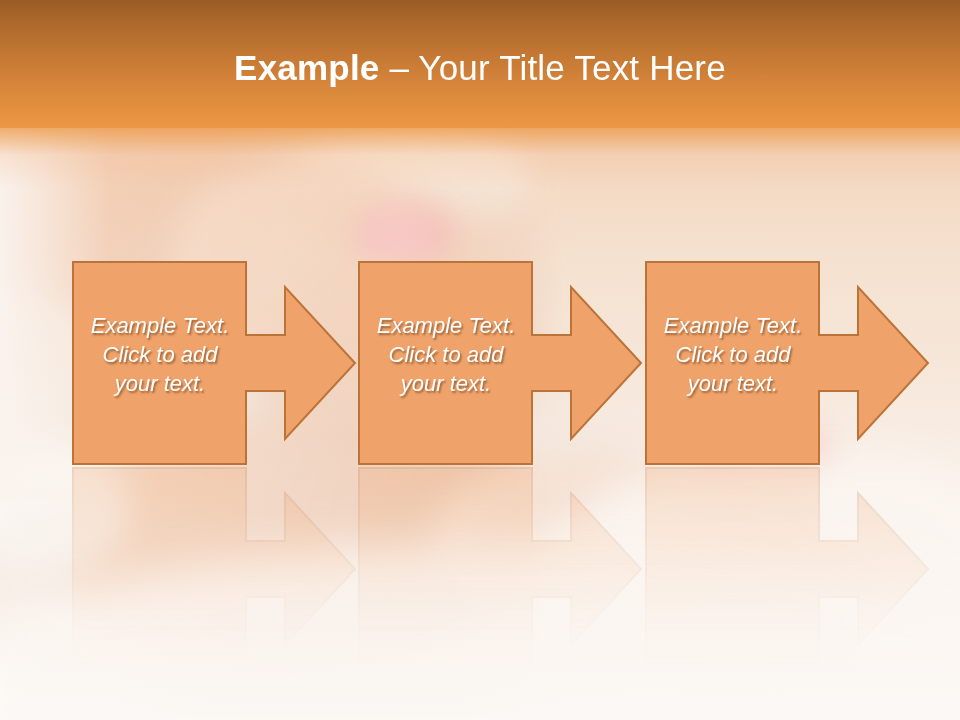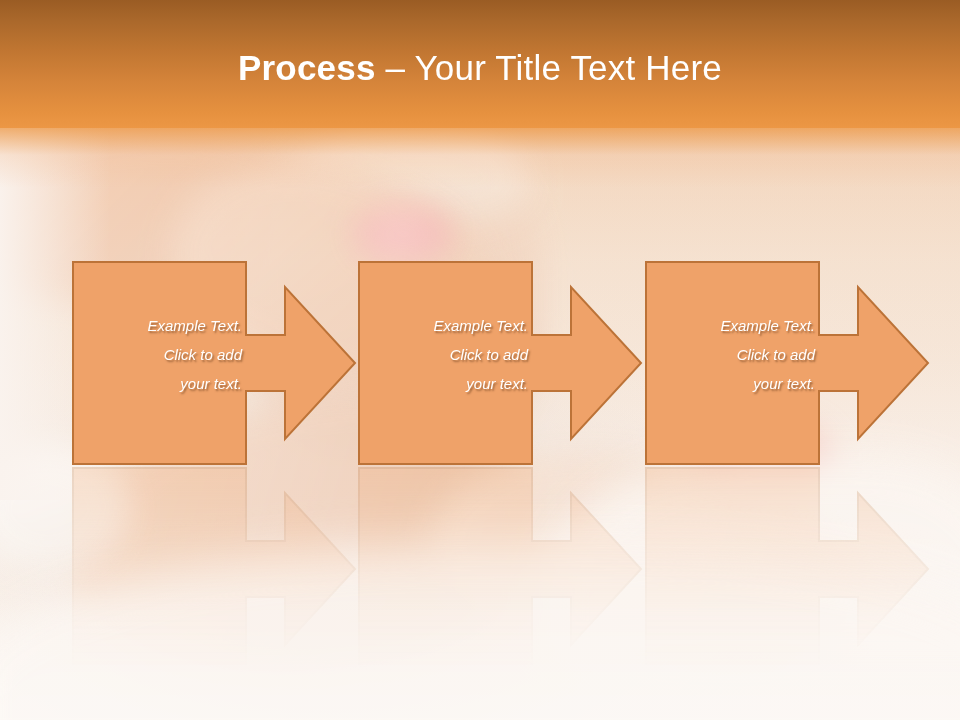--- a/index.html
+++ b/index.html
@@ -189,24 +189,24 @@
     height: 205px;
     overflow: visible;
   }
   .step-shape svg { display: block; }
 
   .step-text {
     position: absolute;
     left: 6px;
     top: 50px;
     width: 164px;
-    text-align: right;
+    text-align: center;
     color: #ffffff;
     font-style: italic;
-    font-size: 15px;
+    font-size: 22px;
     line-height: 29px;
     text-shadow: 1.5px 1.5px 2px rgba(90,50,20,0.55);
     white-space: nowrap;
   }
 
   
   .reflection {
     position: absolute;
     top: 466px;
     width: 348px;
@@ -255,21 +255,21 @@
   </div>
   <div class="reflection reflection-3">
     <svg width="348" height="205" viewBox="0 0 348 205" xmlns="http://www.w3.org/2000/svg">
       <path d="M1,1 H174 V74 H213 V26 L283 102 L213 178 V130 H174 V203 H1 Z" fill="#efa269" stroke="#bc7338" stroke-width="2"></path>
     </svg>
   </div>
 
   <div class="header-glow"></div>
   <div class="header">
     <div class="title">
-      <span class="strong">Process</span><span class="light"> – Your Title Text Here</span>
+      <span class="strong">Example</span><span class="light"> – Your Title Text Here</span>
     </div>
   </div>
 
   <div class="steps">
 
     <div class="step step-1">
       <div class="step-shape">
         <svg width="348" height="205" viewBox="0 0 348 205" xmlns="http://www.w3.org/2000/svg">
           <path d="M1,1 H174 V74 H213 V26 L283 102 L213 178 V130 H174 V203 H1 Z" fill="#efa269" stroke="#bc7338" stroke-width="2" stroke-linejoin="miter"></path>
         </svg>

